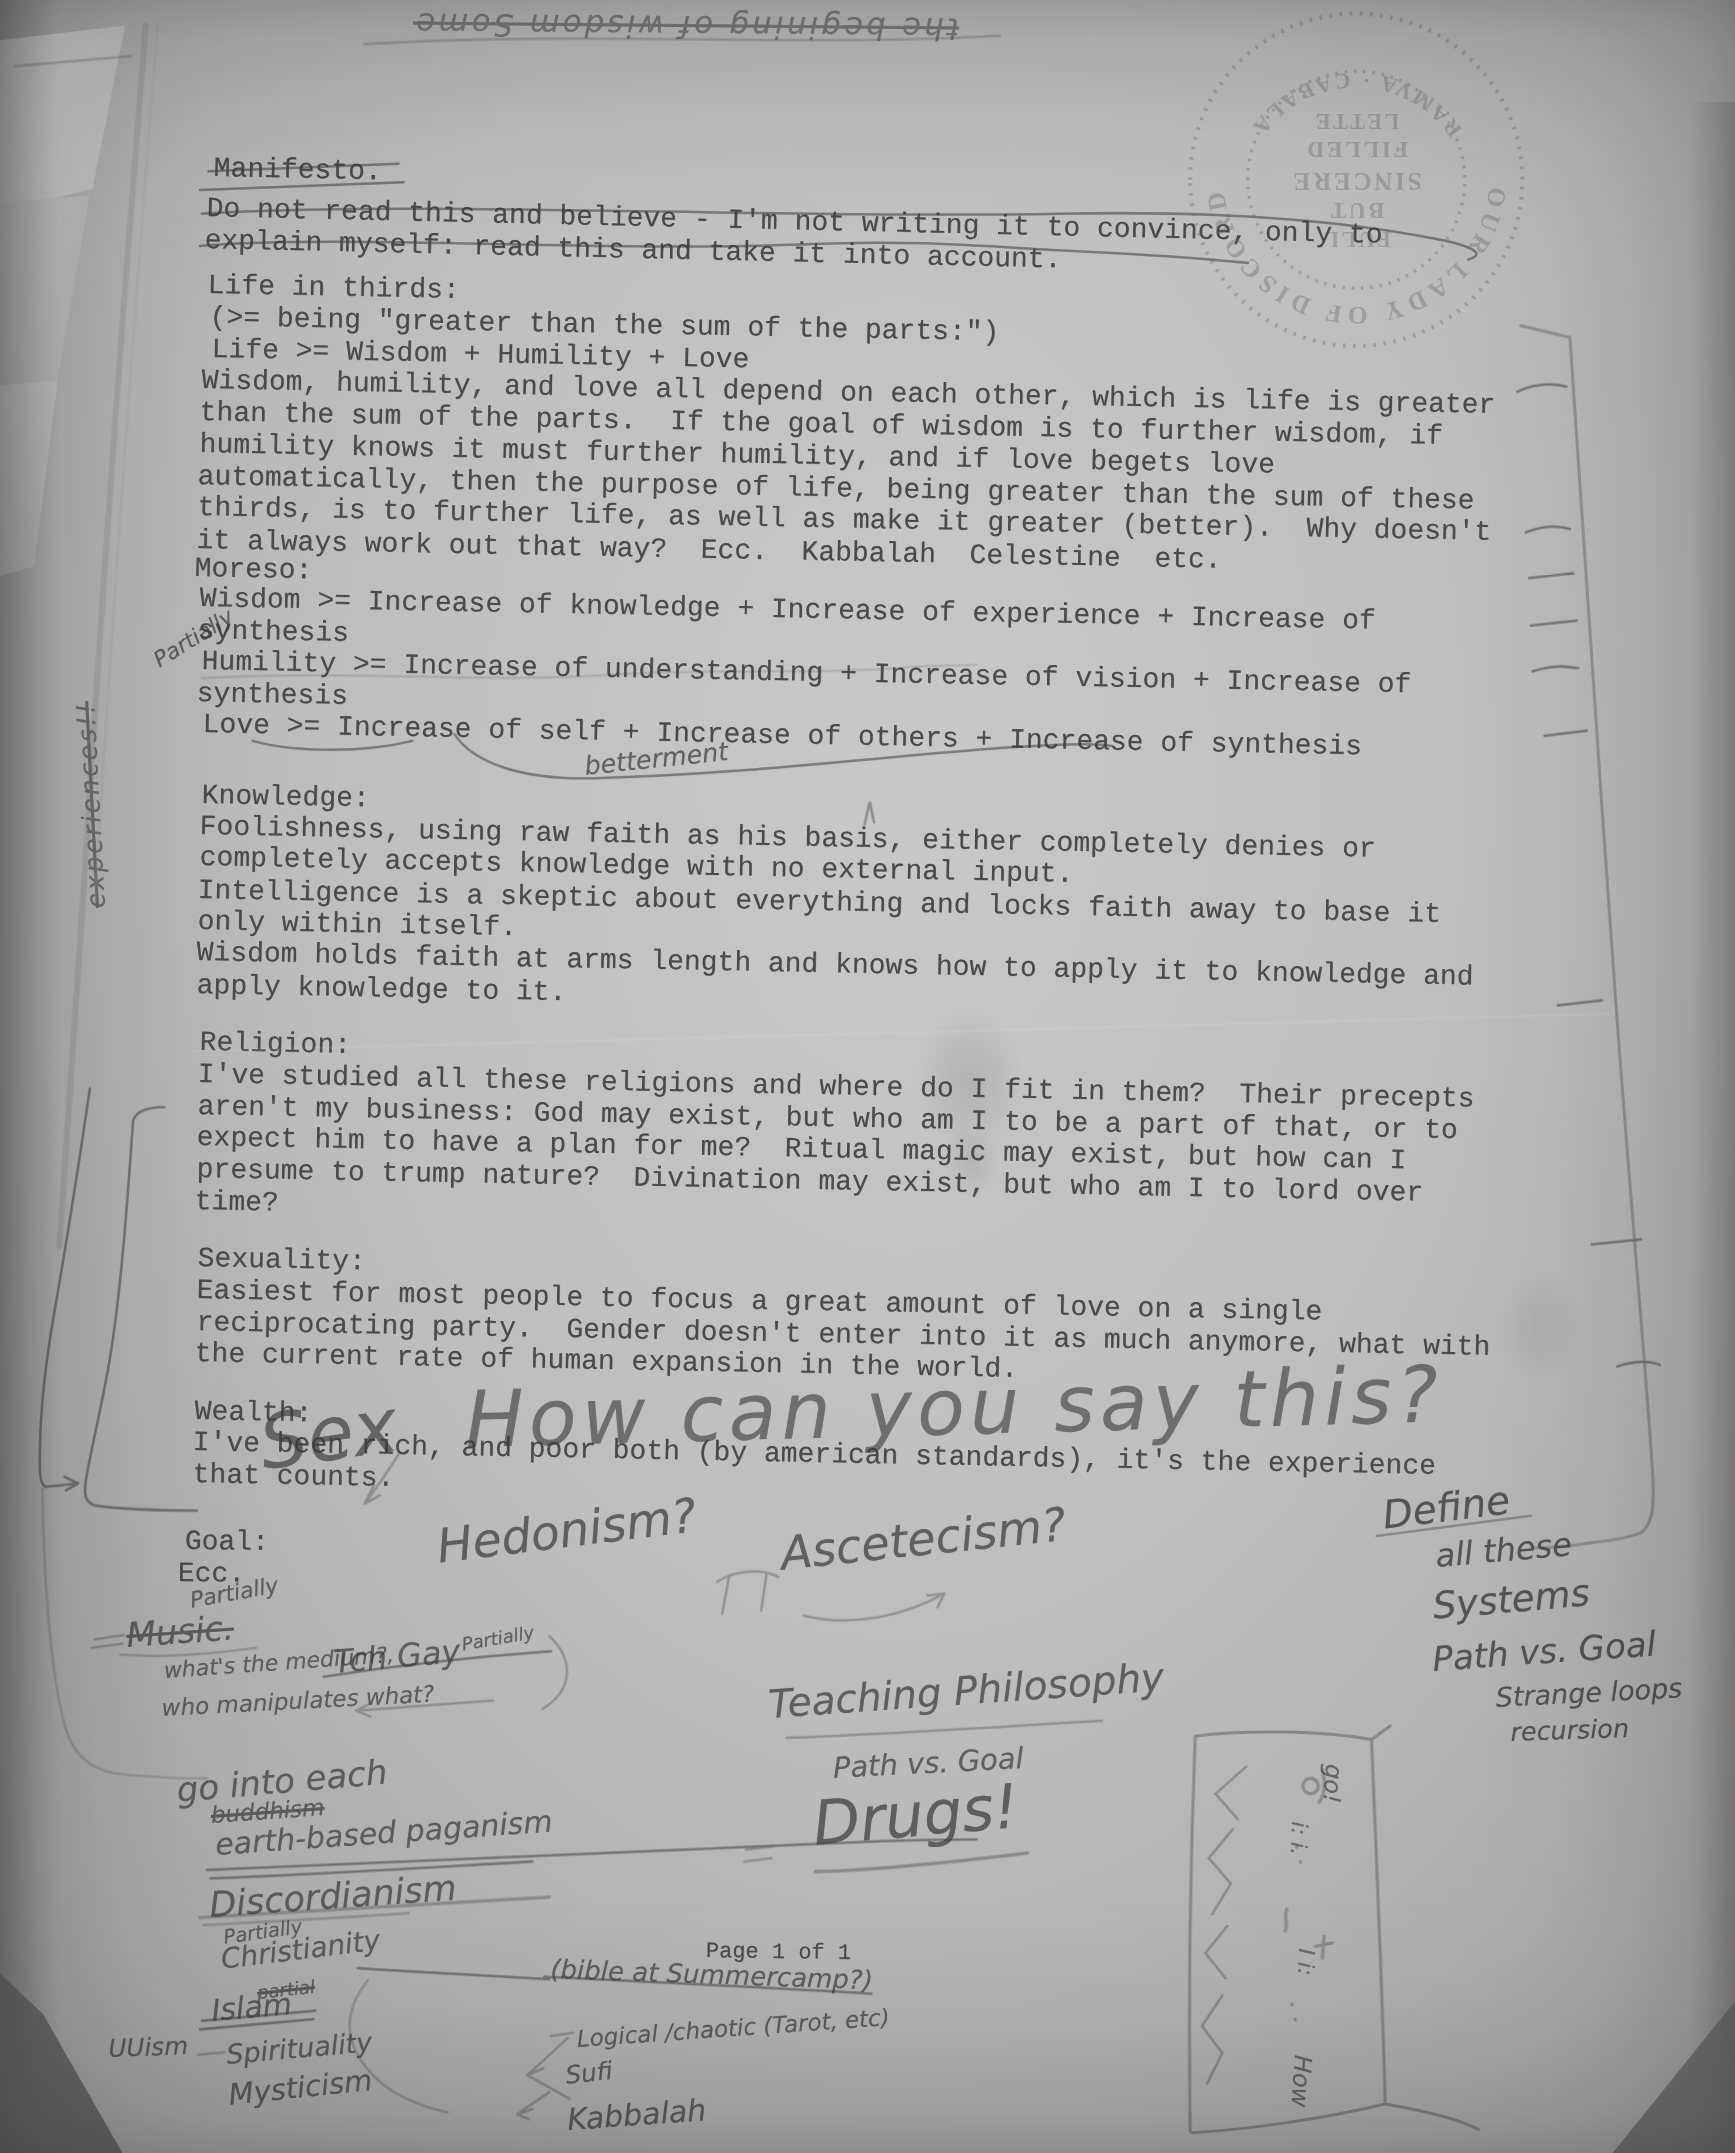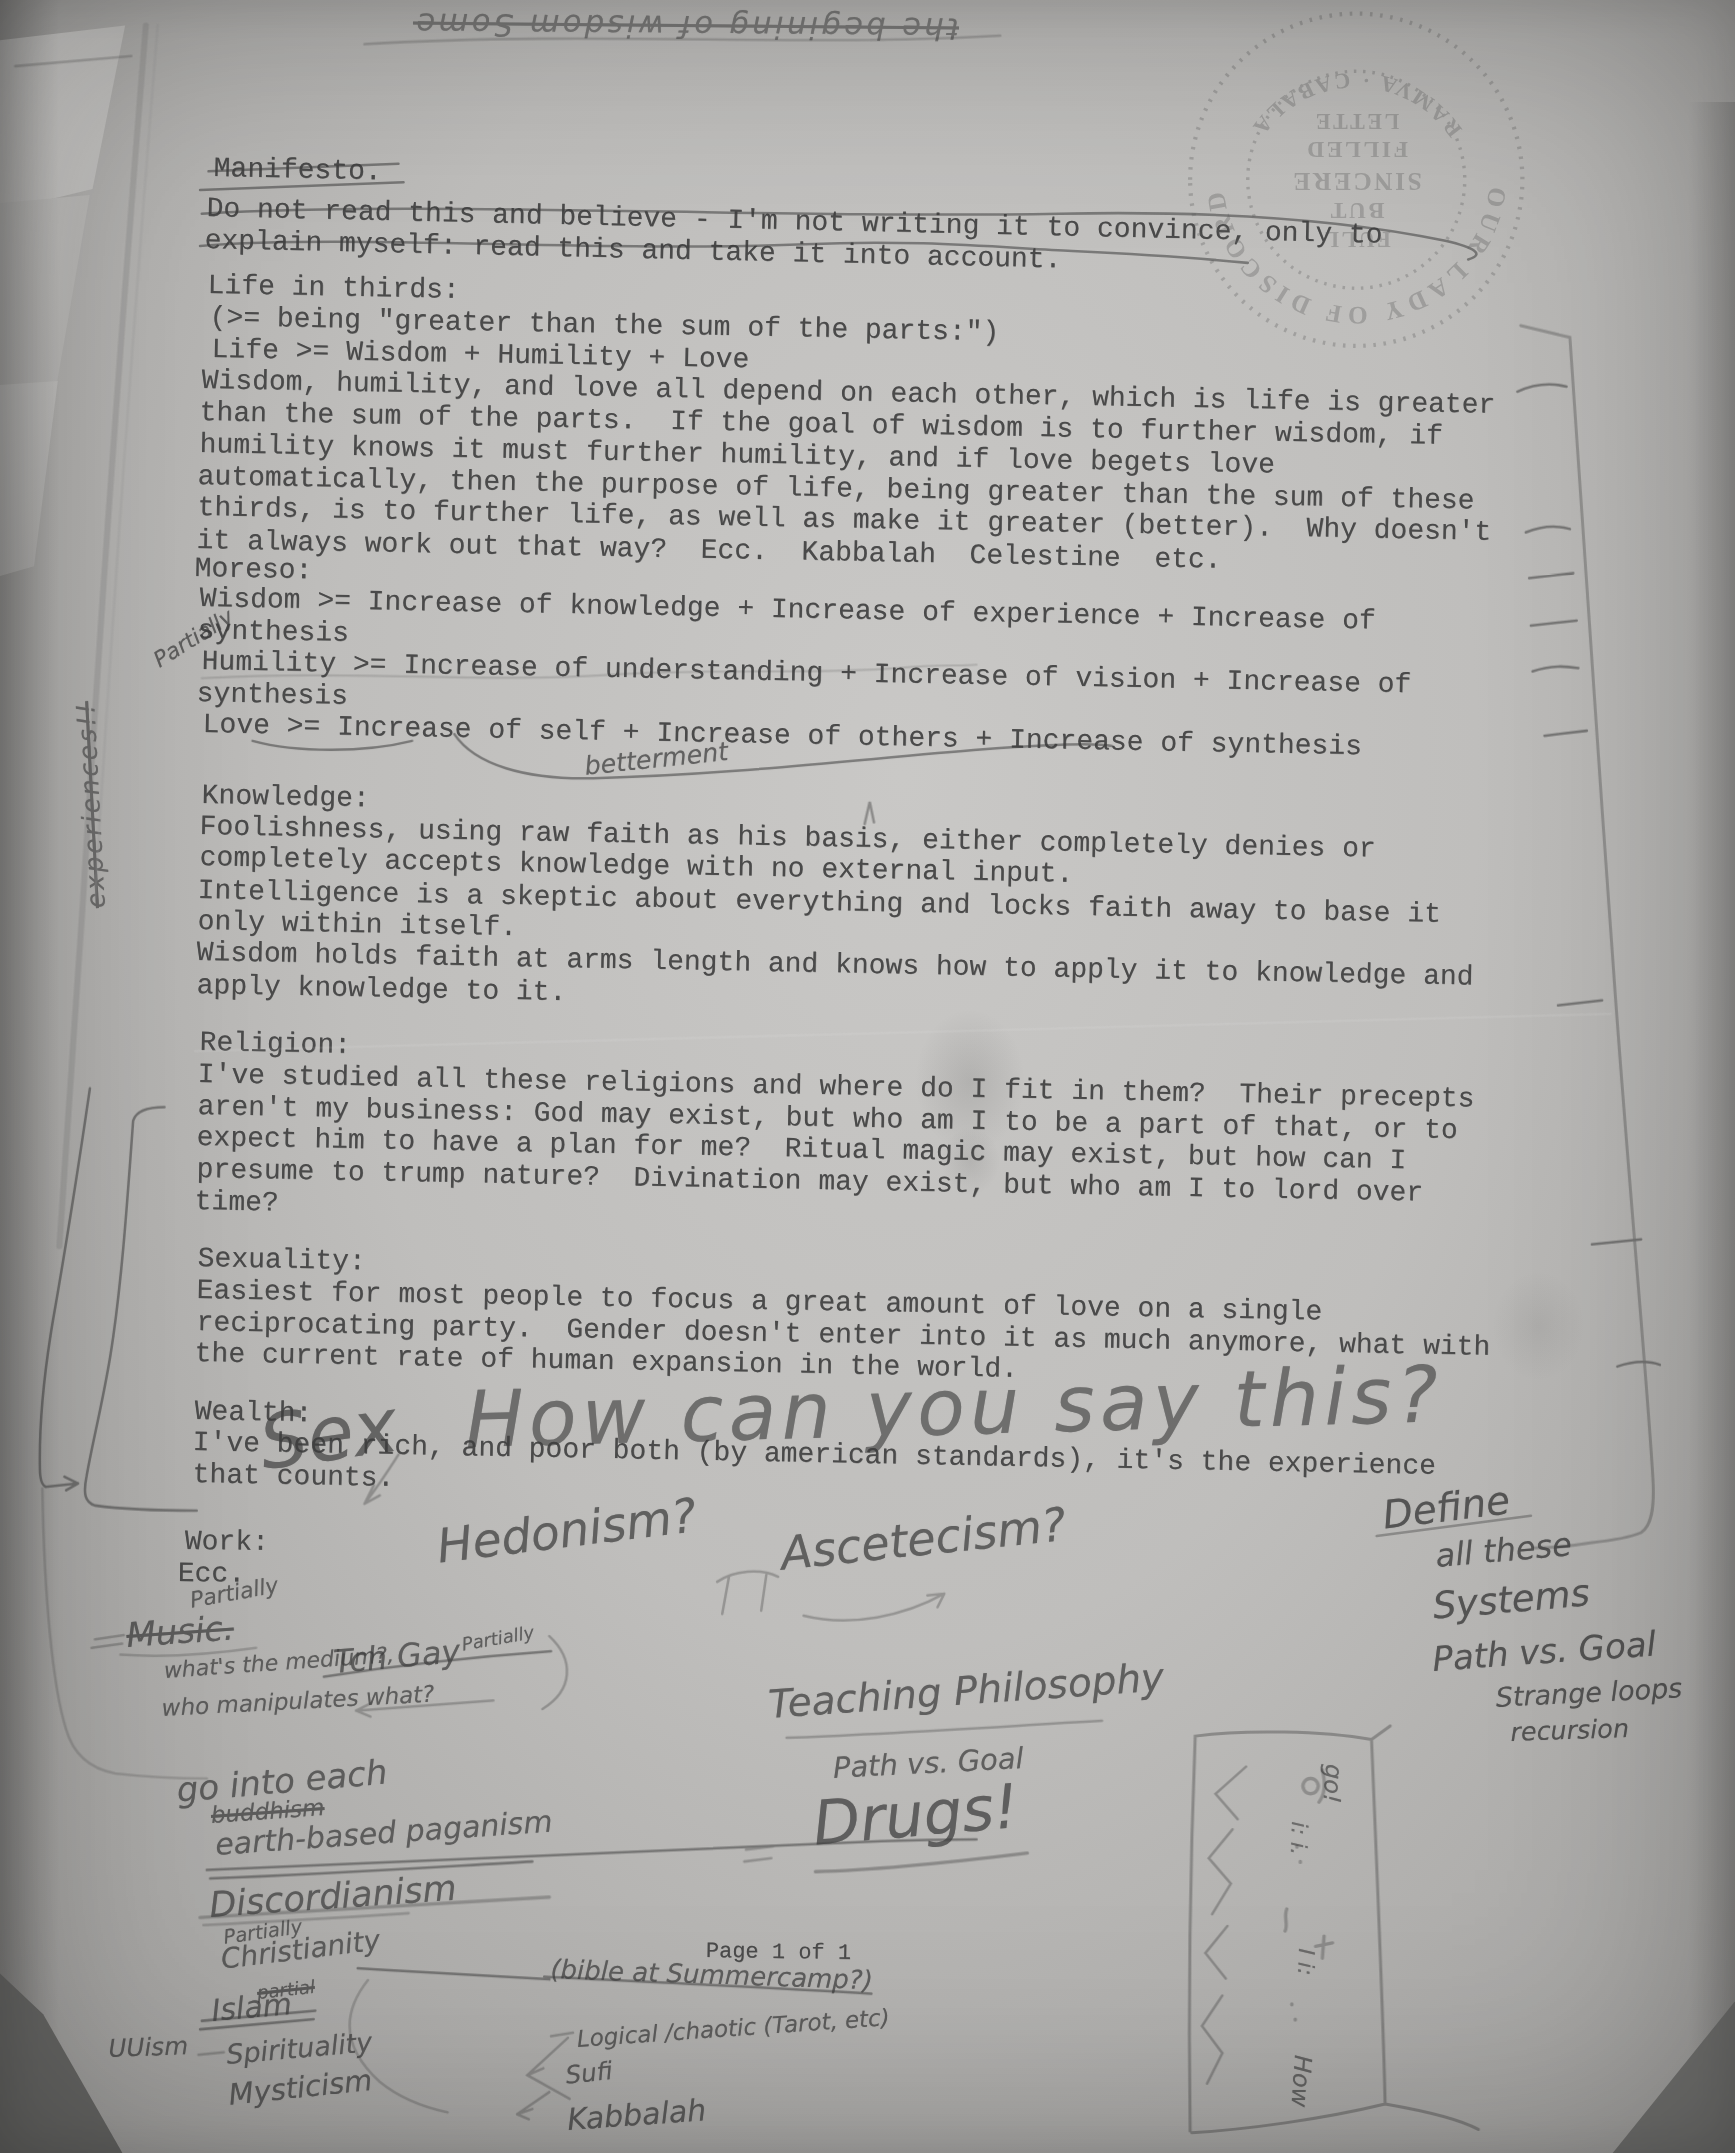--- a/index.html
+++ b/index.html
@@ -78,21 +78,21 @@
 
   <div class="t" style="left:198px;top:1243px;">Sexuality:</div>
   <div class="t" style="left:197px;top:1275px;">Easiest for most people to focus a great amount of love on a single</div>
   <div class="t" style="left:197px;top:1307px;">reciprocating party.  Gender doesn't enter into it as much anymore, what with</div>
   <div class="t" style="left:195px;top:1338px;">the current rate of human expansion in the world.</div>
 
   <div class="t" style="left:195px;top:1396px;">Wealth:</div>
   <div class="t" style="left:193px;top:1427px;">I've been rich, and poor both (by american standards), it's the experience</div>
   <div class="t" style="left:193px;top:1459px;">that counts.</div>
 
-  <div class="t" style="left:185px;top:1526px;transform:rotate(0.6deg);">Work:</div>
+  <div class="t" style="left:185px;top:1526px;transform:rotate(0.6deg);">Goal:</div>
   <div class="t" style="left:178px;top:1558px;transform:rotate(0.6deg);">Ecc.</div>
 
   <div class="t small" style="left:706px;top:1939px;transform:rotate(0.8deg);">Page 1 of 1</div>
 
   <div class="h xout" style="left:364px;top:8.5px;width:644px;font-size:30.5px;text-align:center;transform:rotate(180.5deg);transform-origin:center;opacity:.5;letter-spacing:3.4px;">the begining of wisdom Some</div>
 
   <div class="h xout" style="left:81px;top:909px;font-size:25.4px;transform:rotate(-93deg);opacity:.6;letter-spacing:2.5px;">experiences!!</div>
 
   <div class="h" style="left:149px;top:651px;font-size:22px;transform:rotate(-32deg);">Partially</div>
 

